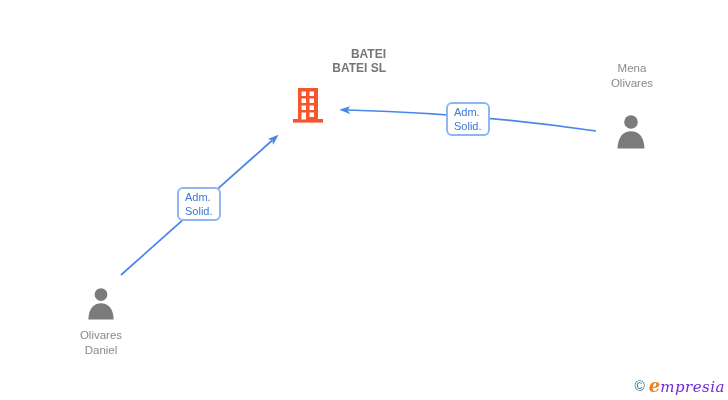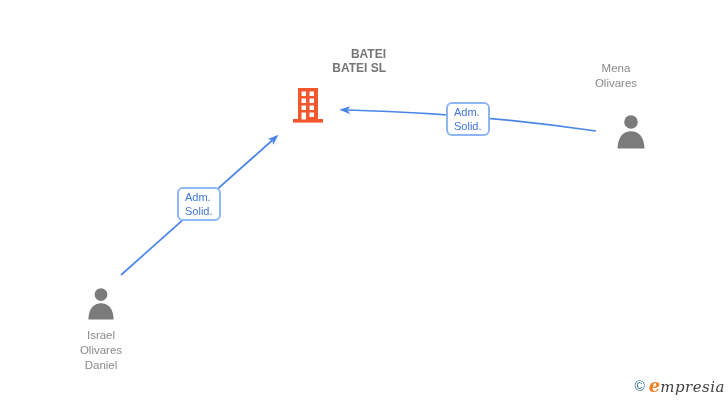--- a/index.html
+++ b/index.html
@@ -38,21 +38,21 @@
     cursor: pointer;
   }
   .person-name {
     position: absolute;
     text-align: center;
     font-size: 11.5px;
     line-height: 15px;
     color: #8a8a8a;
     cursor: pointer;
   }
-  .person-name.mena  { left: 562px; top: 61px;  width: 108px; }
+  .person-name.mena  { left: 578px; top: 61px;  width: 108px; }
   .person-name.israel{ left: 46px;  top: 328px; width: 110px; }
   .person-svg { position: absolute; cursor: pointer; }
   .person-svg.mena   { left: 615px; top: 114px; }
   .person-svg.israel { left: 86px;  top: 287px; }
   .role-label {
     position: absolute;
     box-sizing: border-box;
     width: 44px; height: 34px;
     background: #ffffff;
     border: 2px solid #8fb5f2;
@@ -79,21 +79,21 @@
     vertical-align: 1px;
   }
   .brand .e-initial {
     color: #f08122;
     font-style: italic;
     font-weight: bold;
     font-size: 18px;
     margin-left: 4px;
   }
   .brand .rest {
-    color: #404040;
+    color: #6d28d9;
     font-style: italic;
     font-size: 15px;
     letter-spacing: 0.5px;
   }
 </style>
 </head>
 <body>
 
 <div class="canvas">
 
@@ -144,21 +144,20 @@
     <circle cx="16" cy="7.5" r="6.8" fill="#7b7b7b"></circle>
     <path d="M2.5,34 C3,22 8.5,16.8 16,16.8 C23.5,16.8 29,22 29.5,34 Z" fill="#7b7b7b"></path>
   </svg>
 
   <svg class="person-svg israel" width="30" height="33" viewBox="0 0 32 34" xmlns="http://www.w3.org/2000/svg">
     <circle cx="16" cy="7.5" r="6.8" fill="#7b7b7b"></circle>
     <path d="M2.5,34 C3,22 8.5,16.8 16,16.8 C23.5,16.8 29,22 29.5,34 Z" fill="#7b7b7b"></path>
   </svg>
 
   <div class="person-name israel">
-    <div>Israel</div>
     <div>Olivares</div>
     <div>Daniel</div>
   </div>
 
   <div class="brand">
     <span class="copy">©</span><span class="e-initial">e</span><span class="rest">mpresia</span>
   </div>
 
 </div>
 

